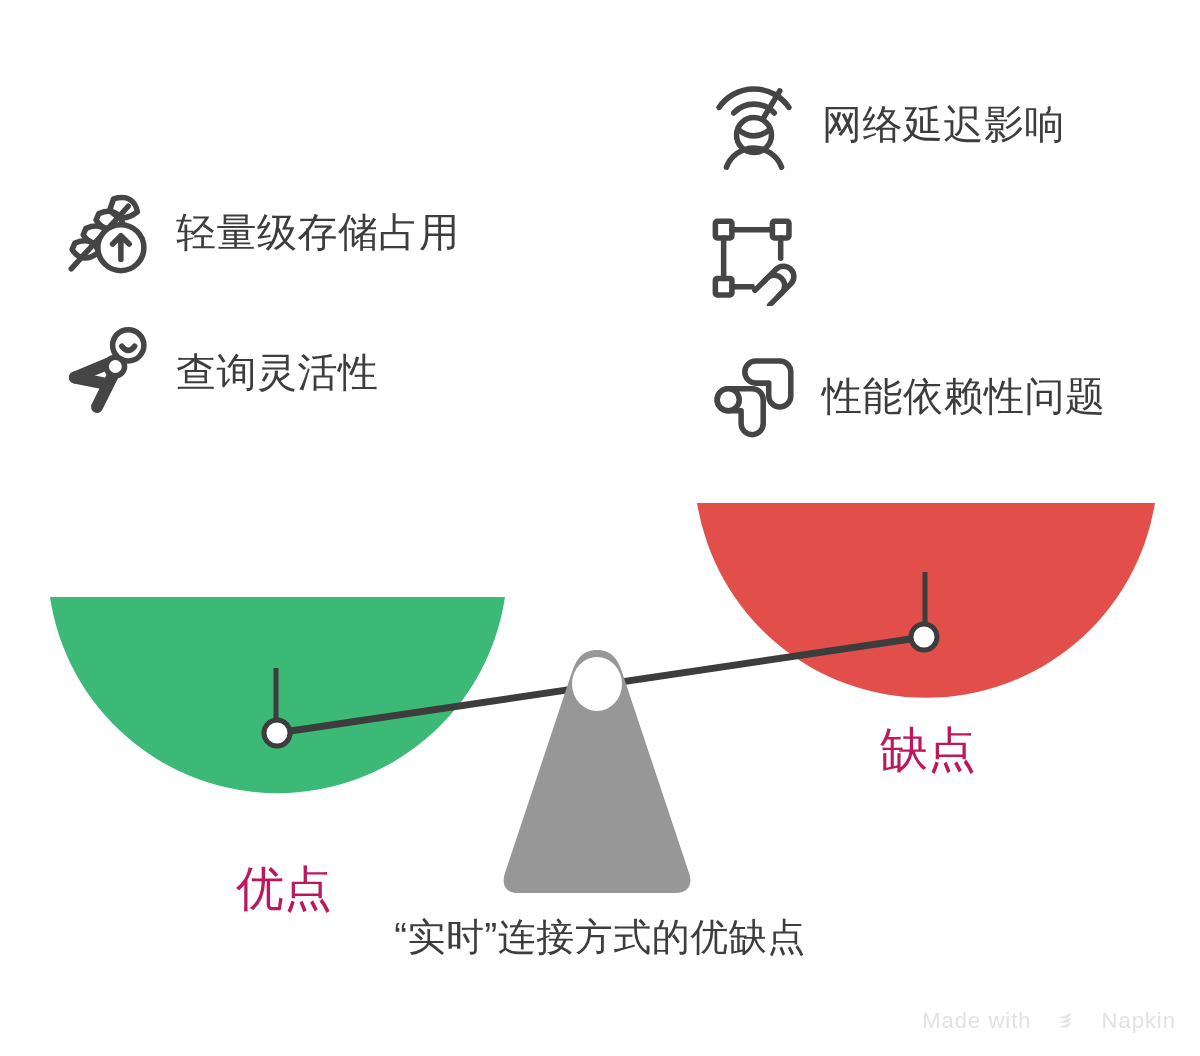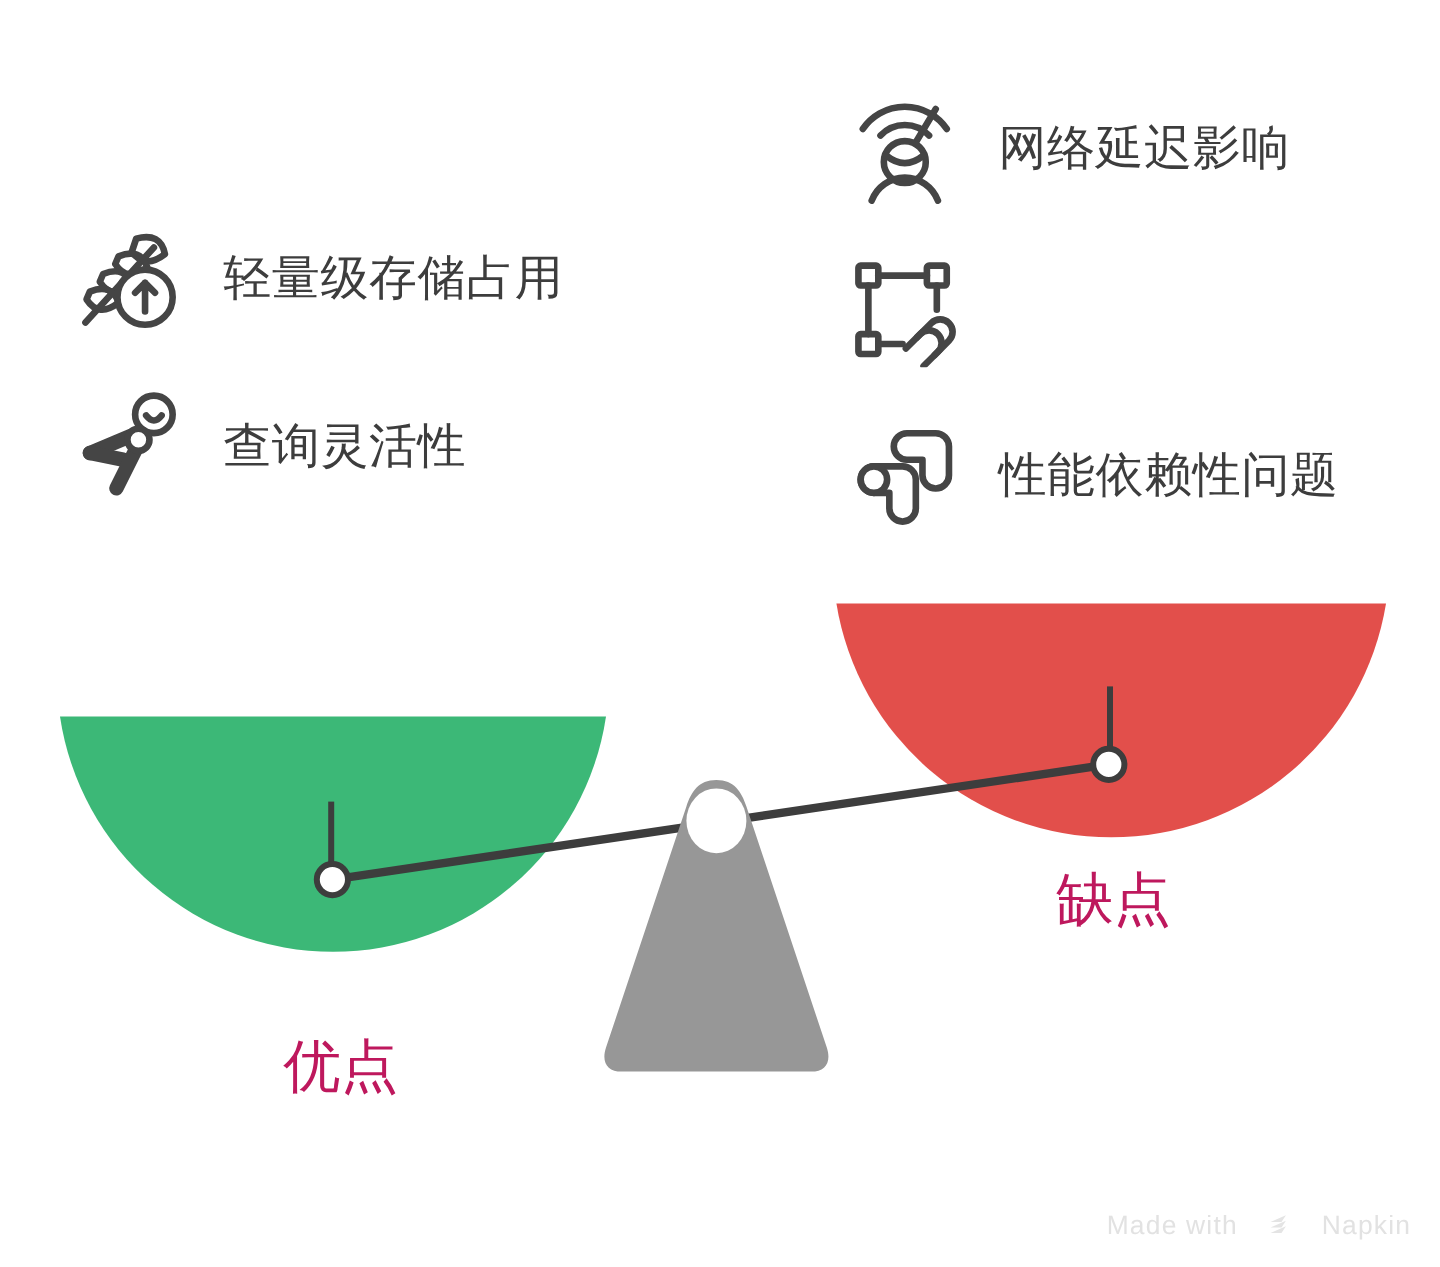--- a/index.html
+++ b/index.html
@@ -21,21 +21,21 @@
     position: absolute;
     left: 0;
     top: 0;
     width: 1200px;
     height: 1056px;
   }
   .item-row {
     position: absolute;
     display: flex;
     align-items: center;
-    gap: 32px;
+    gap: 22px;
   }
   .item-icon {
     width: 92px;
     height: 92px;
     flex: 0 0 92px;
     display: block;
   }
   .item-label {
     font-size: 40px;
     line-height: 1.1;
@@ -183,20 +183,21 @@
         <circle cx="22" cy="54" r="12" fill="#ffffff" stroke="#454545"></circle>
       </svg>
       <div class="item-label">性能依赖性问题</div>
     </div>
 
   </div>
 
   <div class="side-label" id="pros-side-label">优点</div>
   <div class="side-label" id="cons-side-label">缺点</div>
 
+  <div id="diagram-title">“实时”连接方式的优缺点</div>
 
   <div id="watermark">
     <span>Made with</span>
     <span class="wm-mark">
       <svg viewBox="0 0 24 24" width="22" height="22" fill="#e4e4e4">
         <path d="M3 9 L17 3 L13 9 Z"></path>
         <path d="M3 14 L17 8 L13 14 Z"></path>
         <path d="M3 19 L17 13 L13 19 Z"></path>
       </svg>
     </span>

